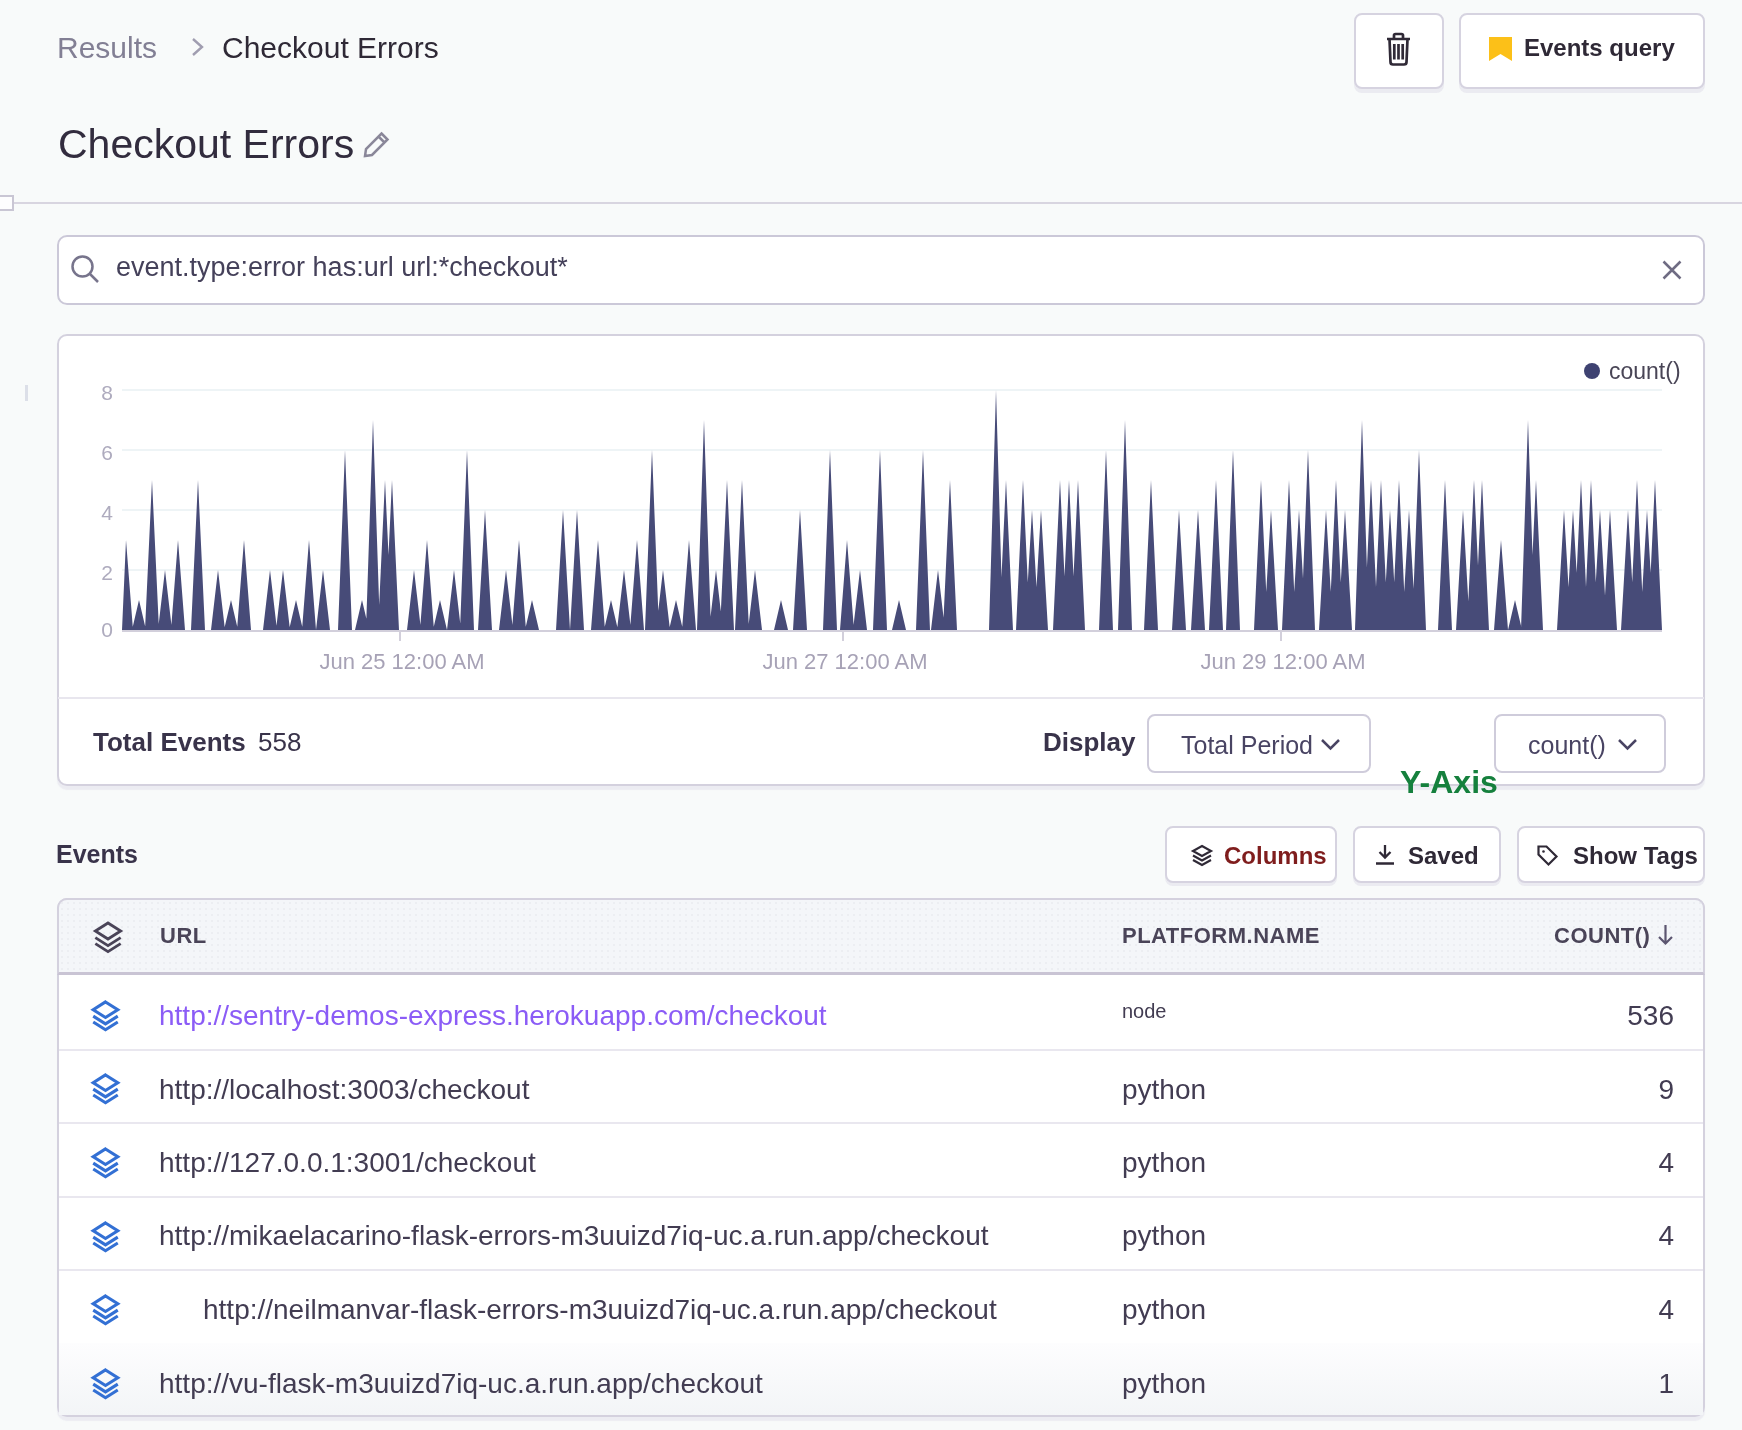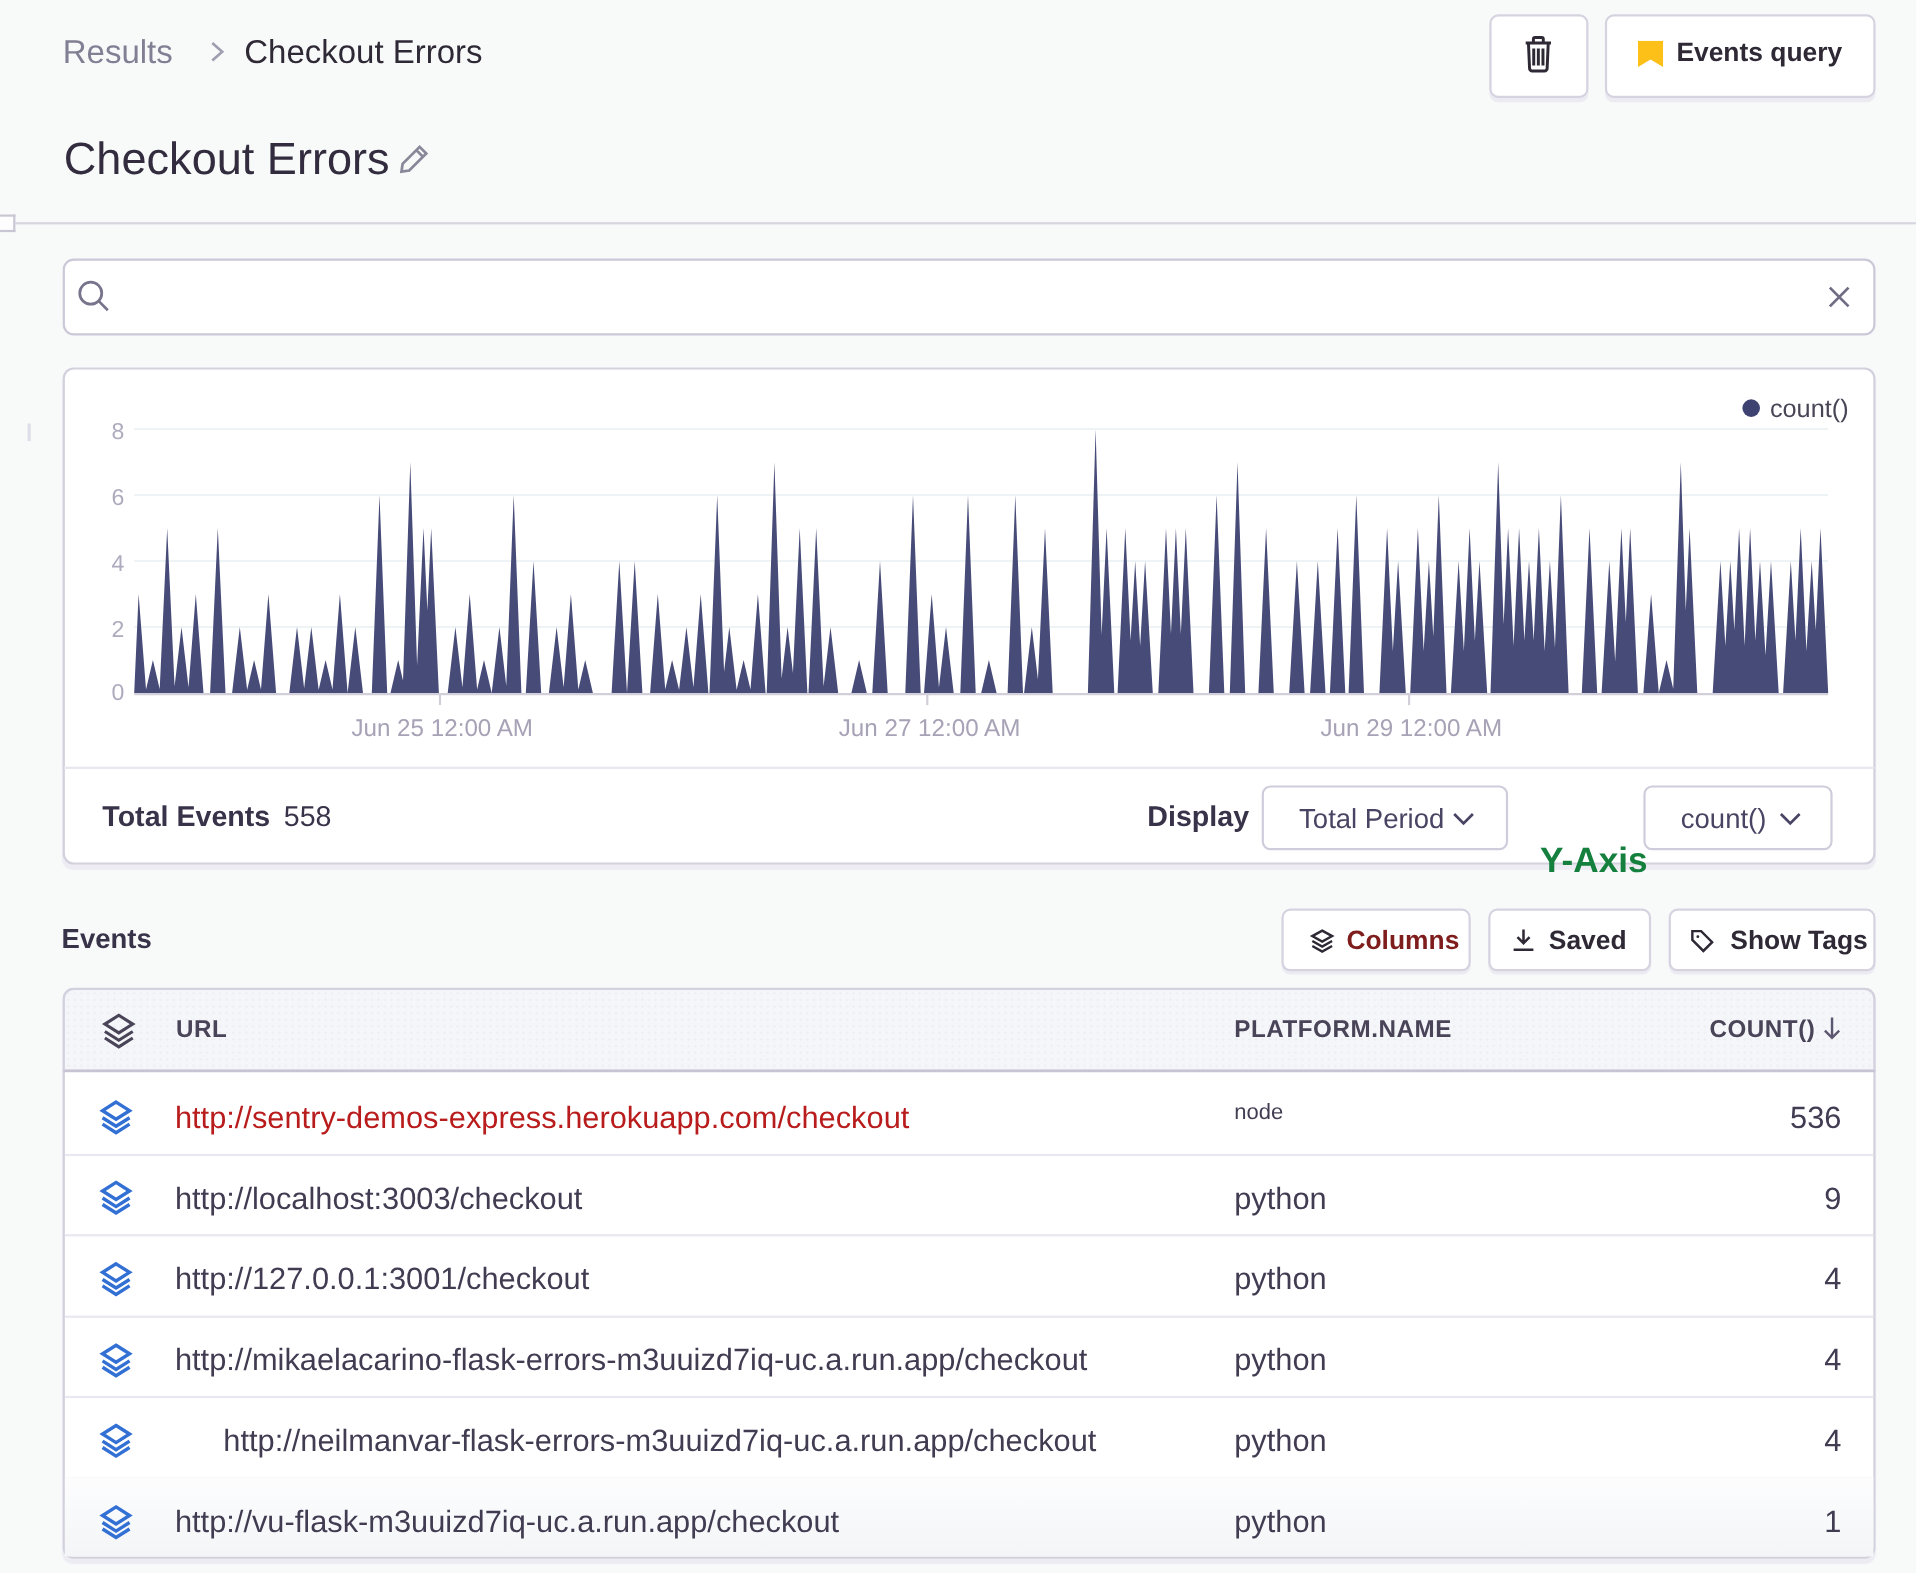--- a/index.html
+++ b/index.html
@@ -34,20 +34,21 @@
 
 <div class="abs" style="left:0; top:202px; width:1742px; height:2px; background:#d8d5e0;"></div>
 <div class="abs" style="left:0; top:195px; width:14px; height:16px; background:#fdfdfe; border:2px solid #c9c6d4; border-left:none;"></div>
 <div class="abs" style="left:25px; top:385px; width:3px; height:16px; background:#dcdfe8;"></div>
 
 <div class="abs" style="left:57px; top:235px; width:1648px; height:70px; background:#fff; border:2px solid #cbc8d8; border-radius:10px;"></div>
 <svg class="abs" style="left:70px; top:254px;" width="30" height="30" viewBox="0 0 30 30" fill="none" stroke="#77748c" stroke-width="2.5">
       <circle cx="12.5" cy="12.5" r="10"></circle>
       <path d="M20 20 L28 28"></path>
     </svg>
+<div class="abs" style="left:116px; top:252px; font-size:27px; color:#45415a;">event.type:error has:url url:*checkout*</div>
 <svg class="abs" style="left:1661px; top:259px;" width="22" height="22" viewBox="0 0 22 22" fill="none" stroke="#6f6c83" stroke-width="2.5">
       <path d="M2.5 2.5 L19.5 19.5 M19.5 2.5 L2.5 19.5"></path>
     </svg>
 
 <div class="abs" style="left:57px; top:334px; width:1648px; height:452px; background:#fff; border:2px solid #d4d1de; border-radius:10px; box-shadow:0 4px 1px rgba(222,220,232,0.45);"></div>
 <div id="chartbox" class="abs" style="left:57px; top:334px; width:1648px; height:363px;">
   <svg width="1648" height="363" viewBox="0 0 1648 363" font-family="'Liberation Sans',sans-serif">
     <line x1="65" y1="56" x2="1605" y2="56" stroke="#eef4f6" stroke-width="2"></line>
     <line x1="65" y1="116" x2="1605" y2="116" stroke="#eef4f6" stroke-width="2"></line>
     <line x1="65" y1="176" x2="1605" y2="176" stroke="#eef4f6" stroke-width="2"></line>
@@ -116,21 +117,21 @@
 <div class="abs" style="left:160px; top:923px; font-size:22px; font-weight:bold; letter-spacing:0.5px; color:#4a4458;">URL</div>
 <div class="abs" style="left:1122px; top:923px; font-size:22px; font-weight:bold; letter-spacing:0.5px; color:#4a4458;">PLATFORM.NAME</div>
 <div class="abs" style="left:1400px; top:923px; width:274px; text-align:right; font-size:22px; font-weight:bold; letter-spacing:0.5px; color:#4a4458;">COUNT()&nbsp;<svg style="vertical-align:-4px;" width="17" height="24" viewBox="0 0 17 24" fill="none" stroke="#5c5670" stroke-width="2.2">
         <path d="M8.5 2 V20 M2 14 L8.5 20.5 L15 14"></path>
       </svg></div>
 <svg class="abs" style="left:90px; top:999px;" width="31" height="33" viewBox="0 0 24 25" fill="none" stroke="#3370d4" stroke-width="2.4">
       <path d="M12 2 L21.5 8 L12 14 L2.5 8 Z"></path>
       <path d="M2.5 13 L12 19 L21.5 13"></path>
       <path d="M2.5 17.5 L12 23.5 L21.5 17.5"></path>
     </svg>
-<div class="abs" style="left:159px; top:1000px; font-size:28px; color:#b91c1c;">http://sentry-demos-express.herokuapp.com/checkout</div>
+<div class="abs" style="left:159px; top:1000px; font-size:28px; color:#8b5cf6;">http://sentry-demos-express.herokuapp.com/checkout</div>
 <div class="abs" style="left:1122px; top:1000px; font-size:20px; color:#423c52;">node</div>
 <div class="abs" style="left:1400px; top:1000px; width:274px; text-align:right; font-size:28px; color:#423c52;">536</div>
 <div class="abs" style="left:59px; top:1049px; width:1644px; height:2px; background:#e9e7ef;"></div>
 <svg class="abs" style="left:90px; top:1072px;" width="31" height="33" viewBox="0 0 24 25" fill="none" stroke="#3370d4" stroke-width="2.4">
       <path d="M12 2 L21.5 8 L12 14 L2.5 8 Z"></path>
       <path d="M2.5 13 L12 19 L21.5 13"></path>
       <path d="M2.5 17.5 L12 23.5 L21.5 17.5"></path>
     </svg>
 <div class="abs" style="left:159px; top:1074px; font-size:28px; color:#423c52;">http://localhost:3003/checkout</div>
 <div class="abs" style="left:1122px; top:1074px; font-size:28px; color:#423c52;">python</div>

